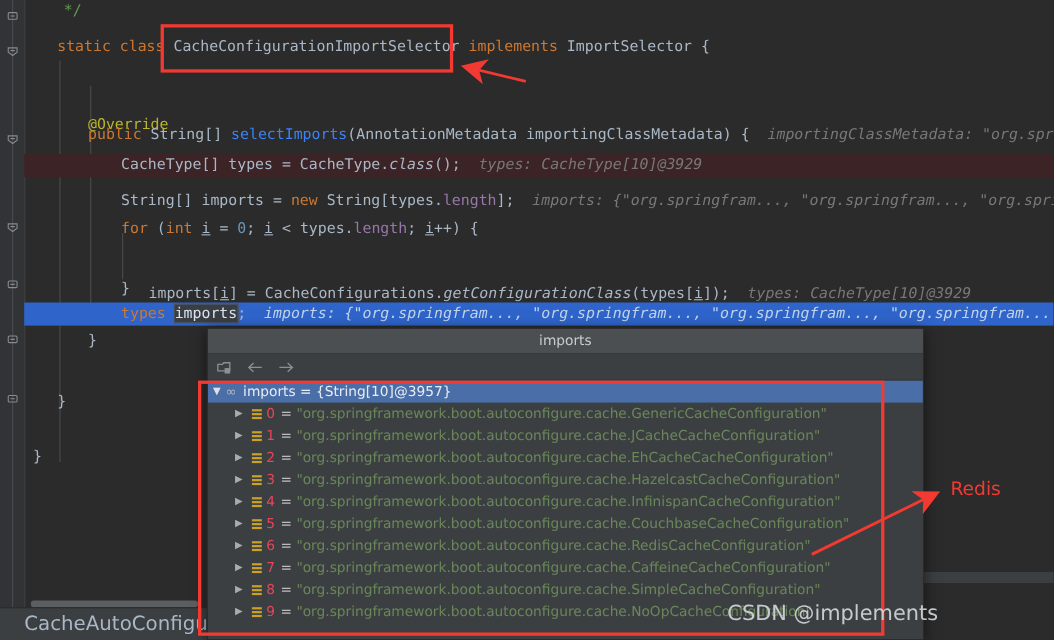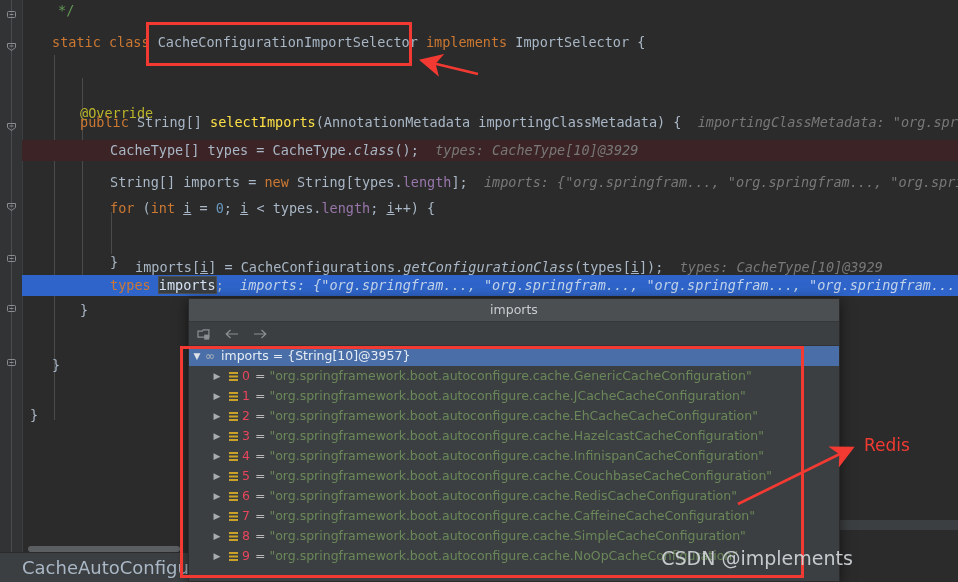--- a/index.html
+++ b/index.html
@@ -69,21 +69,21 @@
     width: 1px;
     background: #4b4b4b;
   }
 
   
   .k   { color: #cc7832; }           
   .cls { color: #a9b7c6; }
   .num { color: #6897bb; }
   .cmt { color: #629755; }
   .ann { color: #bbb529; }
-  .mth { color: #fde047; }
+  .mth { color: #3b82f6; }
   .fld { color: #9876aa; }
   .itl { font-style: italic; }
   .und { text-decoration: underline; }
   .hint {
     color: #787878;
     font-style: italic;
   }
   .hint-sel { color: #c2d3ea; font-style: italic; }
   .caretword {
     background: #3b3e40;

